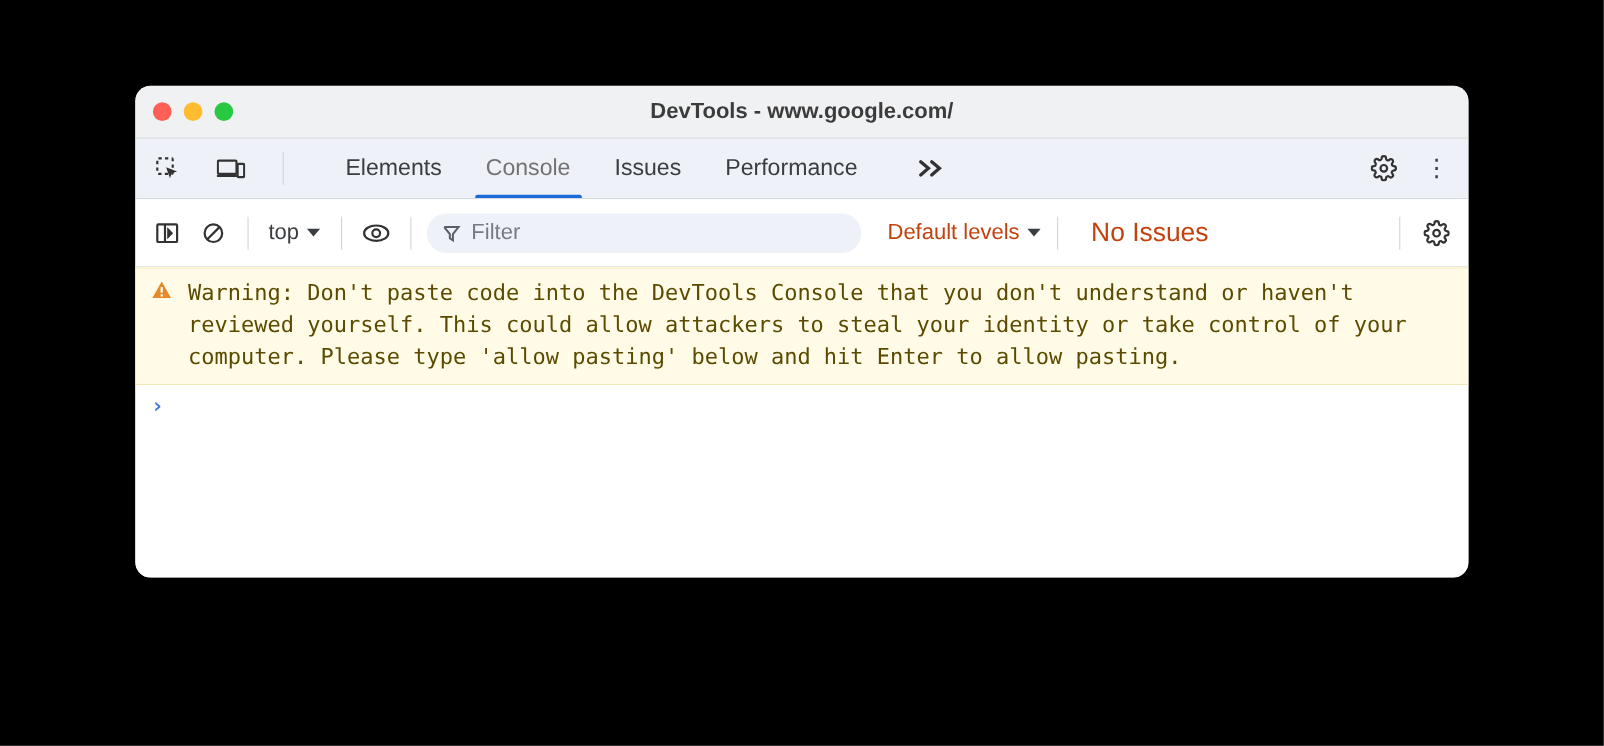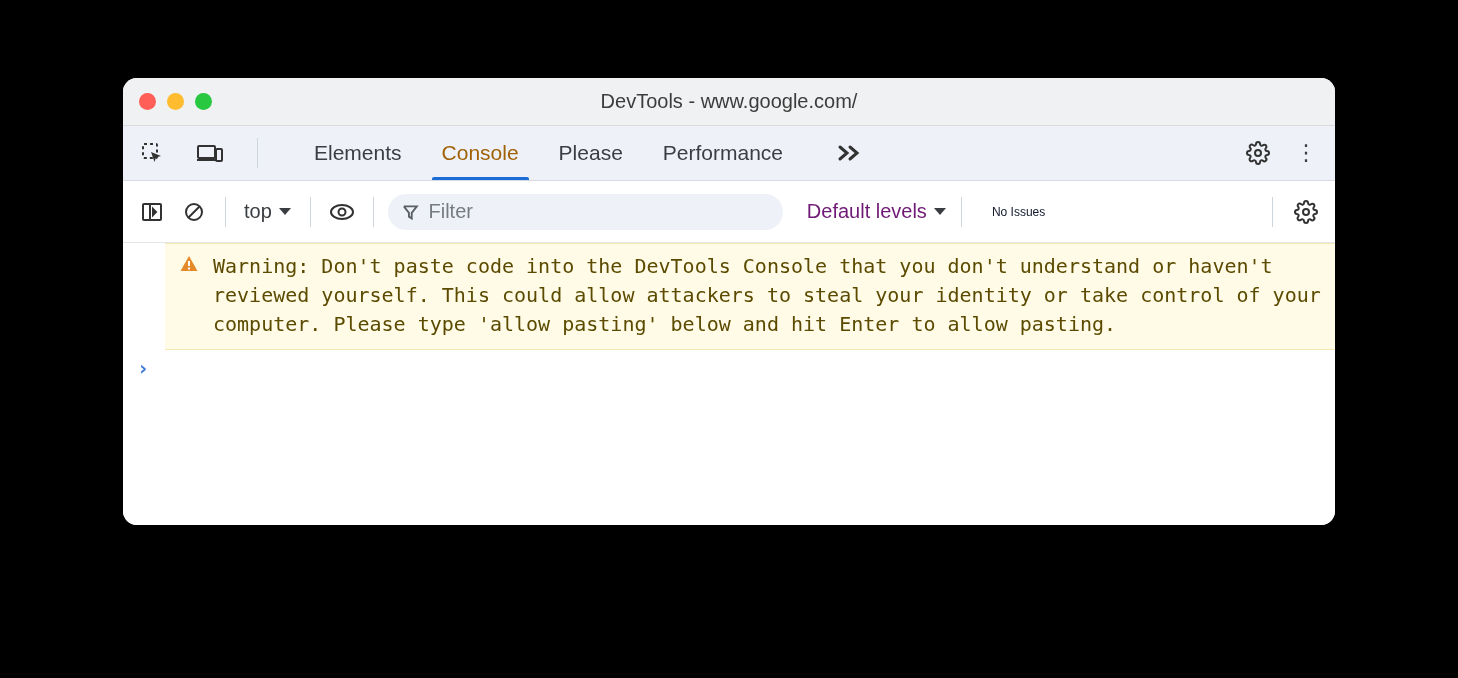--- a/index.html
+++ b/index.html
@@ -44,21 +44,21 @@
     border-radius: 50%;
   }
   .traffic-light.red { background: #ff5f57; }
   .traffic-light.yellow { background: #febc2e; }
   .traffic-light.green { background: #28c840; }
   .window-title {
     position: absolute;
     left: 0; right: 0;
     text-align: center;
     font-size: 20px;
-    font-weight: 400;
+    font-weight: 700;
     color: #3c3c3c;
     pointer-events: none;
   }
   
   .tabbar {
     height: 55px;
     background: #eef2f8;
     display: flex;
     align-items: center;
     padding: 0 12px;
@@ -91,21 +91,21 @@
     display: flex;
     align-items: center;
     padding: 0 20px;
     font-size: 21px;
     color: #3a3d41;
     cursor: pointer;
     height: 100%;
     position: relative;
   }
   .tab.active {
-    color: #a16207;
+    color: #737373;
     font-weight: 500;
   }
   .tab.active::after {
     content: "";
     position: absolute;
     left: 10px; right: 10px;
     bottom: 0;
     height: 3px;
     background: #1a6cd8;
     border-radius: 2px 2px 0 0;
@@ -153,27 +153,27 @@
     font-size: 20px;
     color: #3a3d41;
     width: 100%;
   }
   .filter-box input::placeholder { color: #767b82; }
   .level-selector {
     display: flex;
     align-items: center;
     gap: 6px;
     font-size: 20px;
-    color: #701a75;
+    color: #c2410c;
     cursor: pointer;
     margin-left: 16px;
   }
   .issues-label {
-    font-size: 12px;
-    color: #0f172a;
+    font-size: 24px;
+    color: #c2410c;
     margin-left: 16px;
     cursor: pointer;
   }
   .toolbar-right {
     margin-left: auto;
     display: flex;
     align-items: center;
     gap: 10px;
   }
   
@@ -188,21 +188,20 @@
     background: #fffbe6;
     border-top: 1px solid #f4e8b4;
     border-bottom: 1px solid #f4e8b4;
     padding: 8px 14px 10px 14px;
     display: flex;
     gap: 10px;
     font-family: ui-monospace, Menlo, Consolas, monospace;
     font-size: 20px;
     line-height: 1.45;
     color: #5b4a00;
-    margin-left: 42px;
   }
   .warning-icon-wrap {
     flex: 0 0 24px;
     padding-top: 2px;
   }
   .prompt-row {
     display: flex;
     align-items: center;
     padding: 6px 14px;
     gap: 10px;
@@ -252,21 +251,21 @@
     <div class="divider-v"></div>
 
     <div class="tabs">
       <div class="tab">
           <span>Elements</span>
         </div>
       <div class="tab active">
           <span>Console</span>
         </div>
       <div class="tab">
-          <span>Please</span>
+          <span>Issues</span>
         </div>
       <div class="tab">
           <span>Performance</span>
         </div>
     </div>
 
     <div class="tool-icon" style="margin-left:6px;">
       <svg width="26" height="20" viewBox="0 0 26 20" fill="none" stroke="#323232" stroke-width="3" stroke-linecap="round">
         <polyline points="3,4 10,10 3,16"></polyline>
         <polyline points="13,4 20,10 13,16"></polyline>

